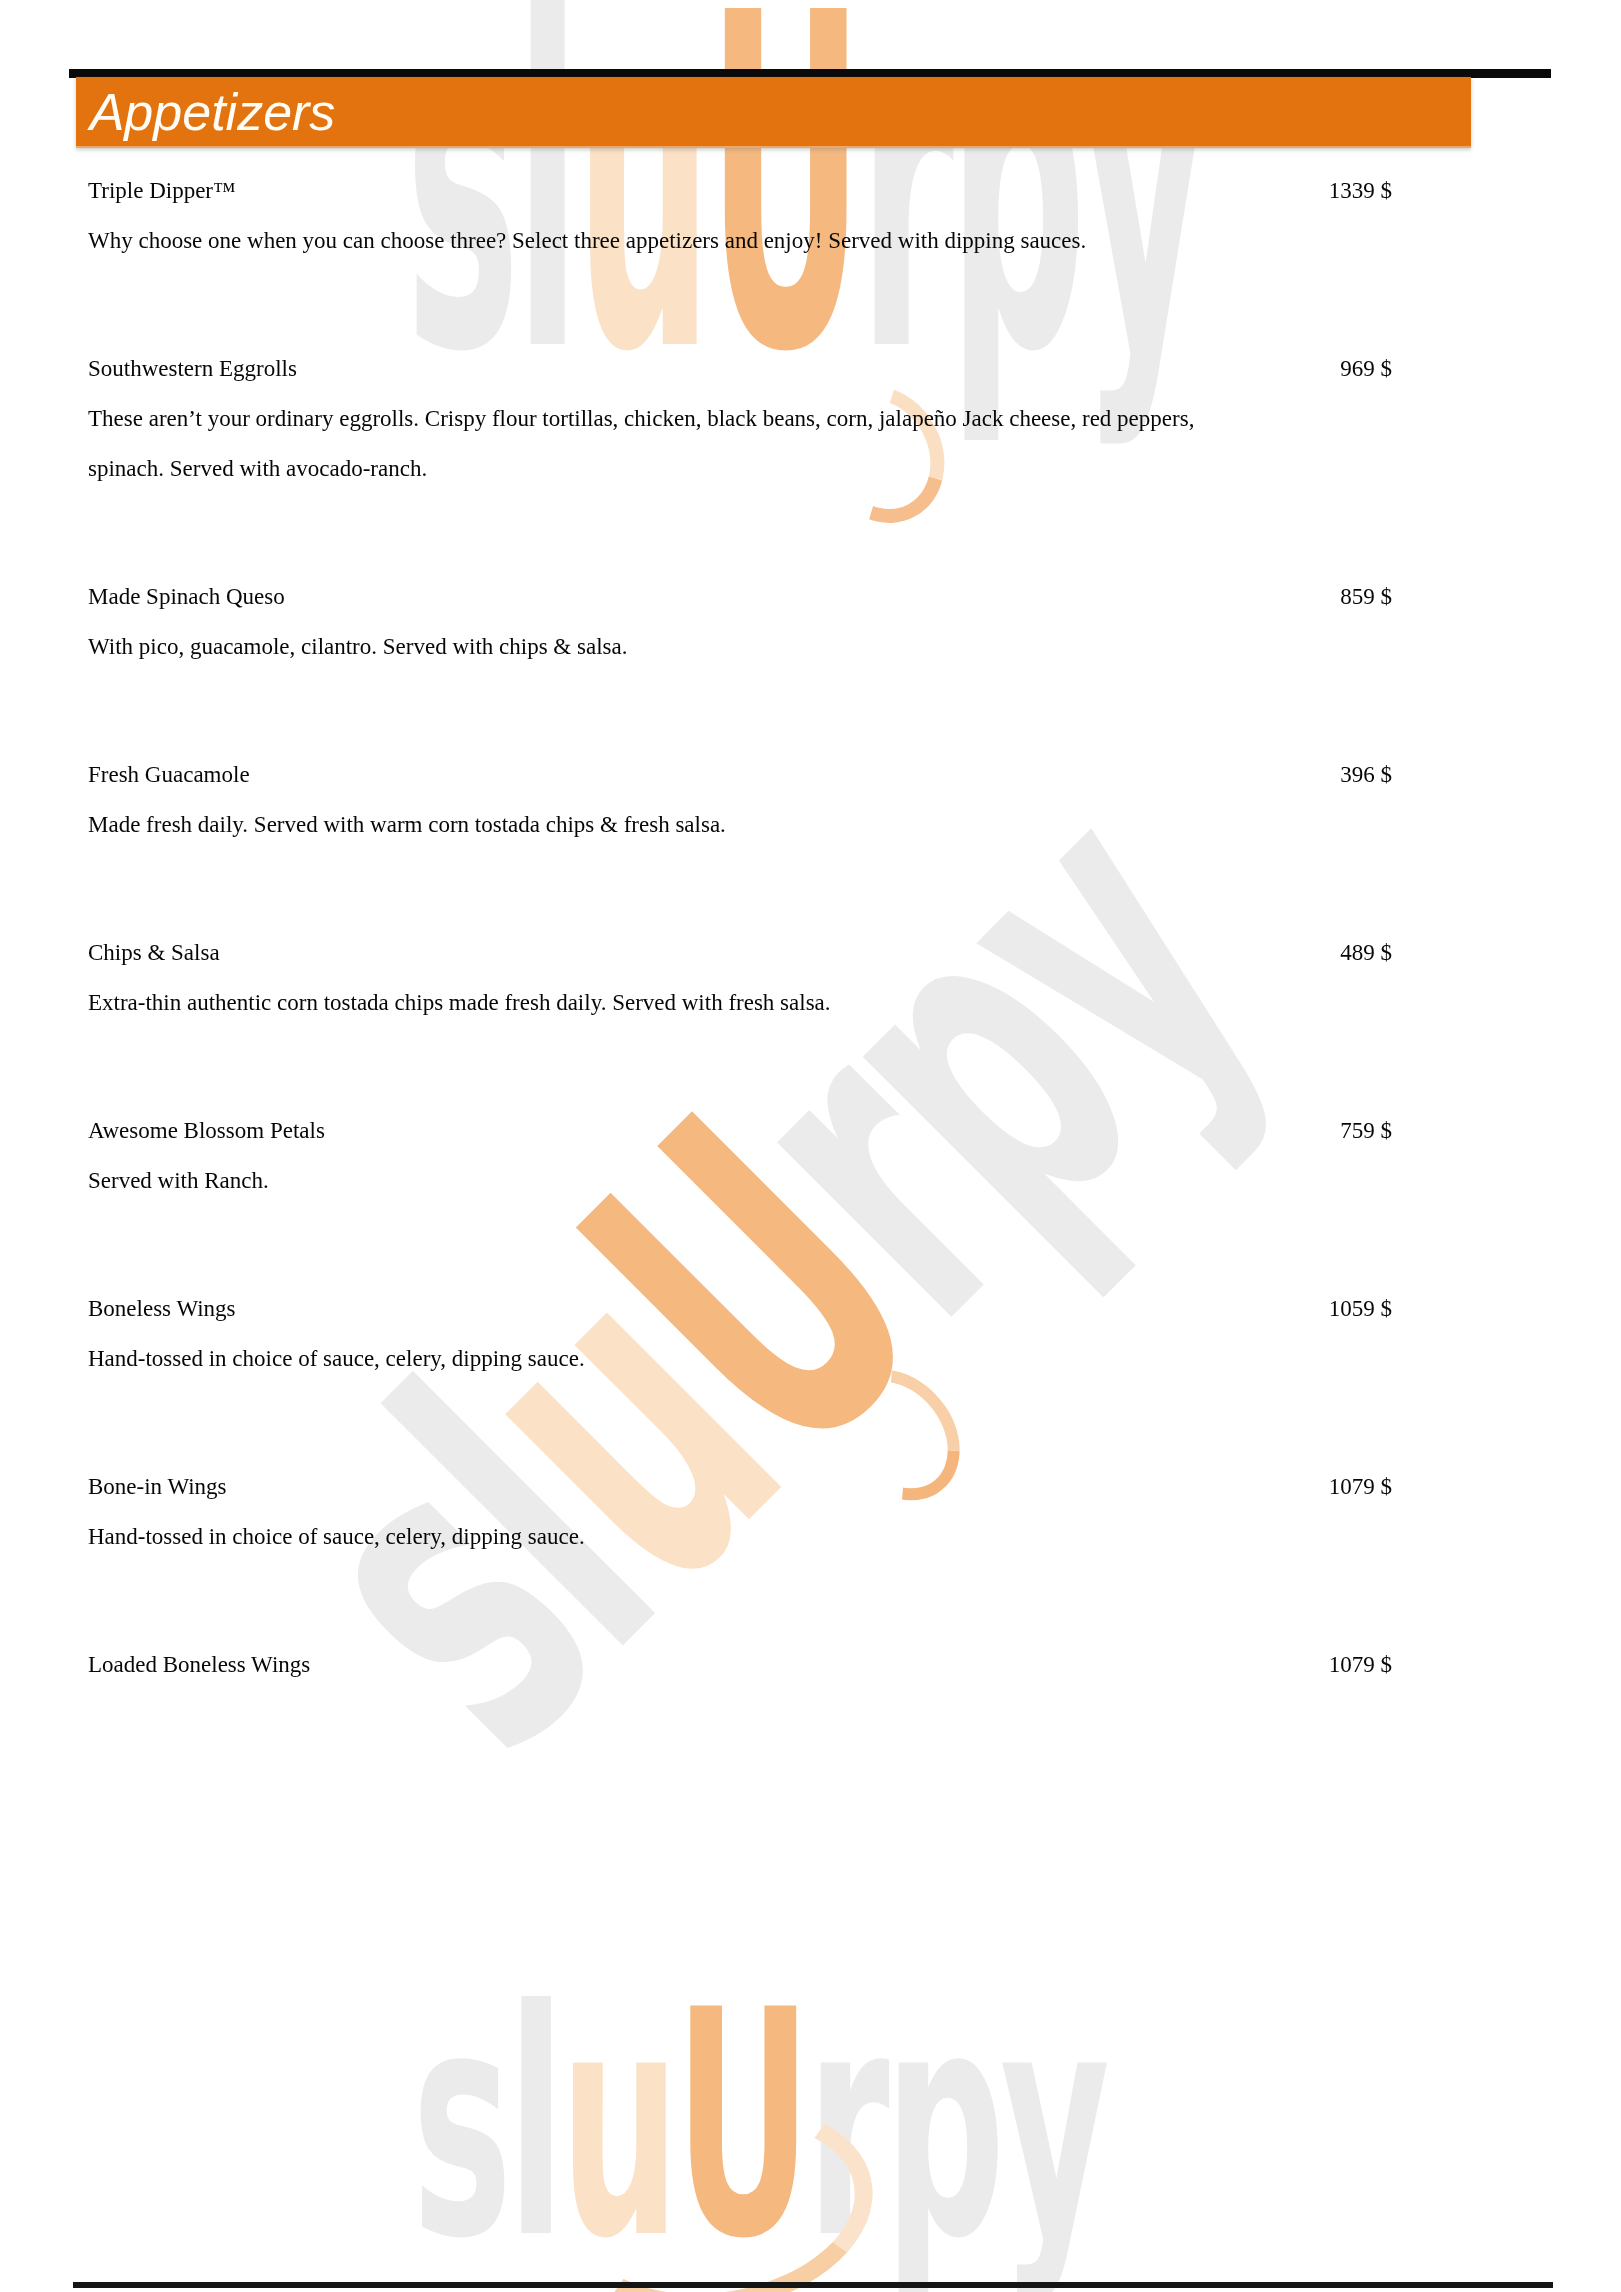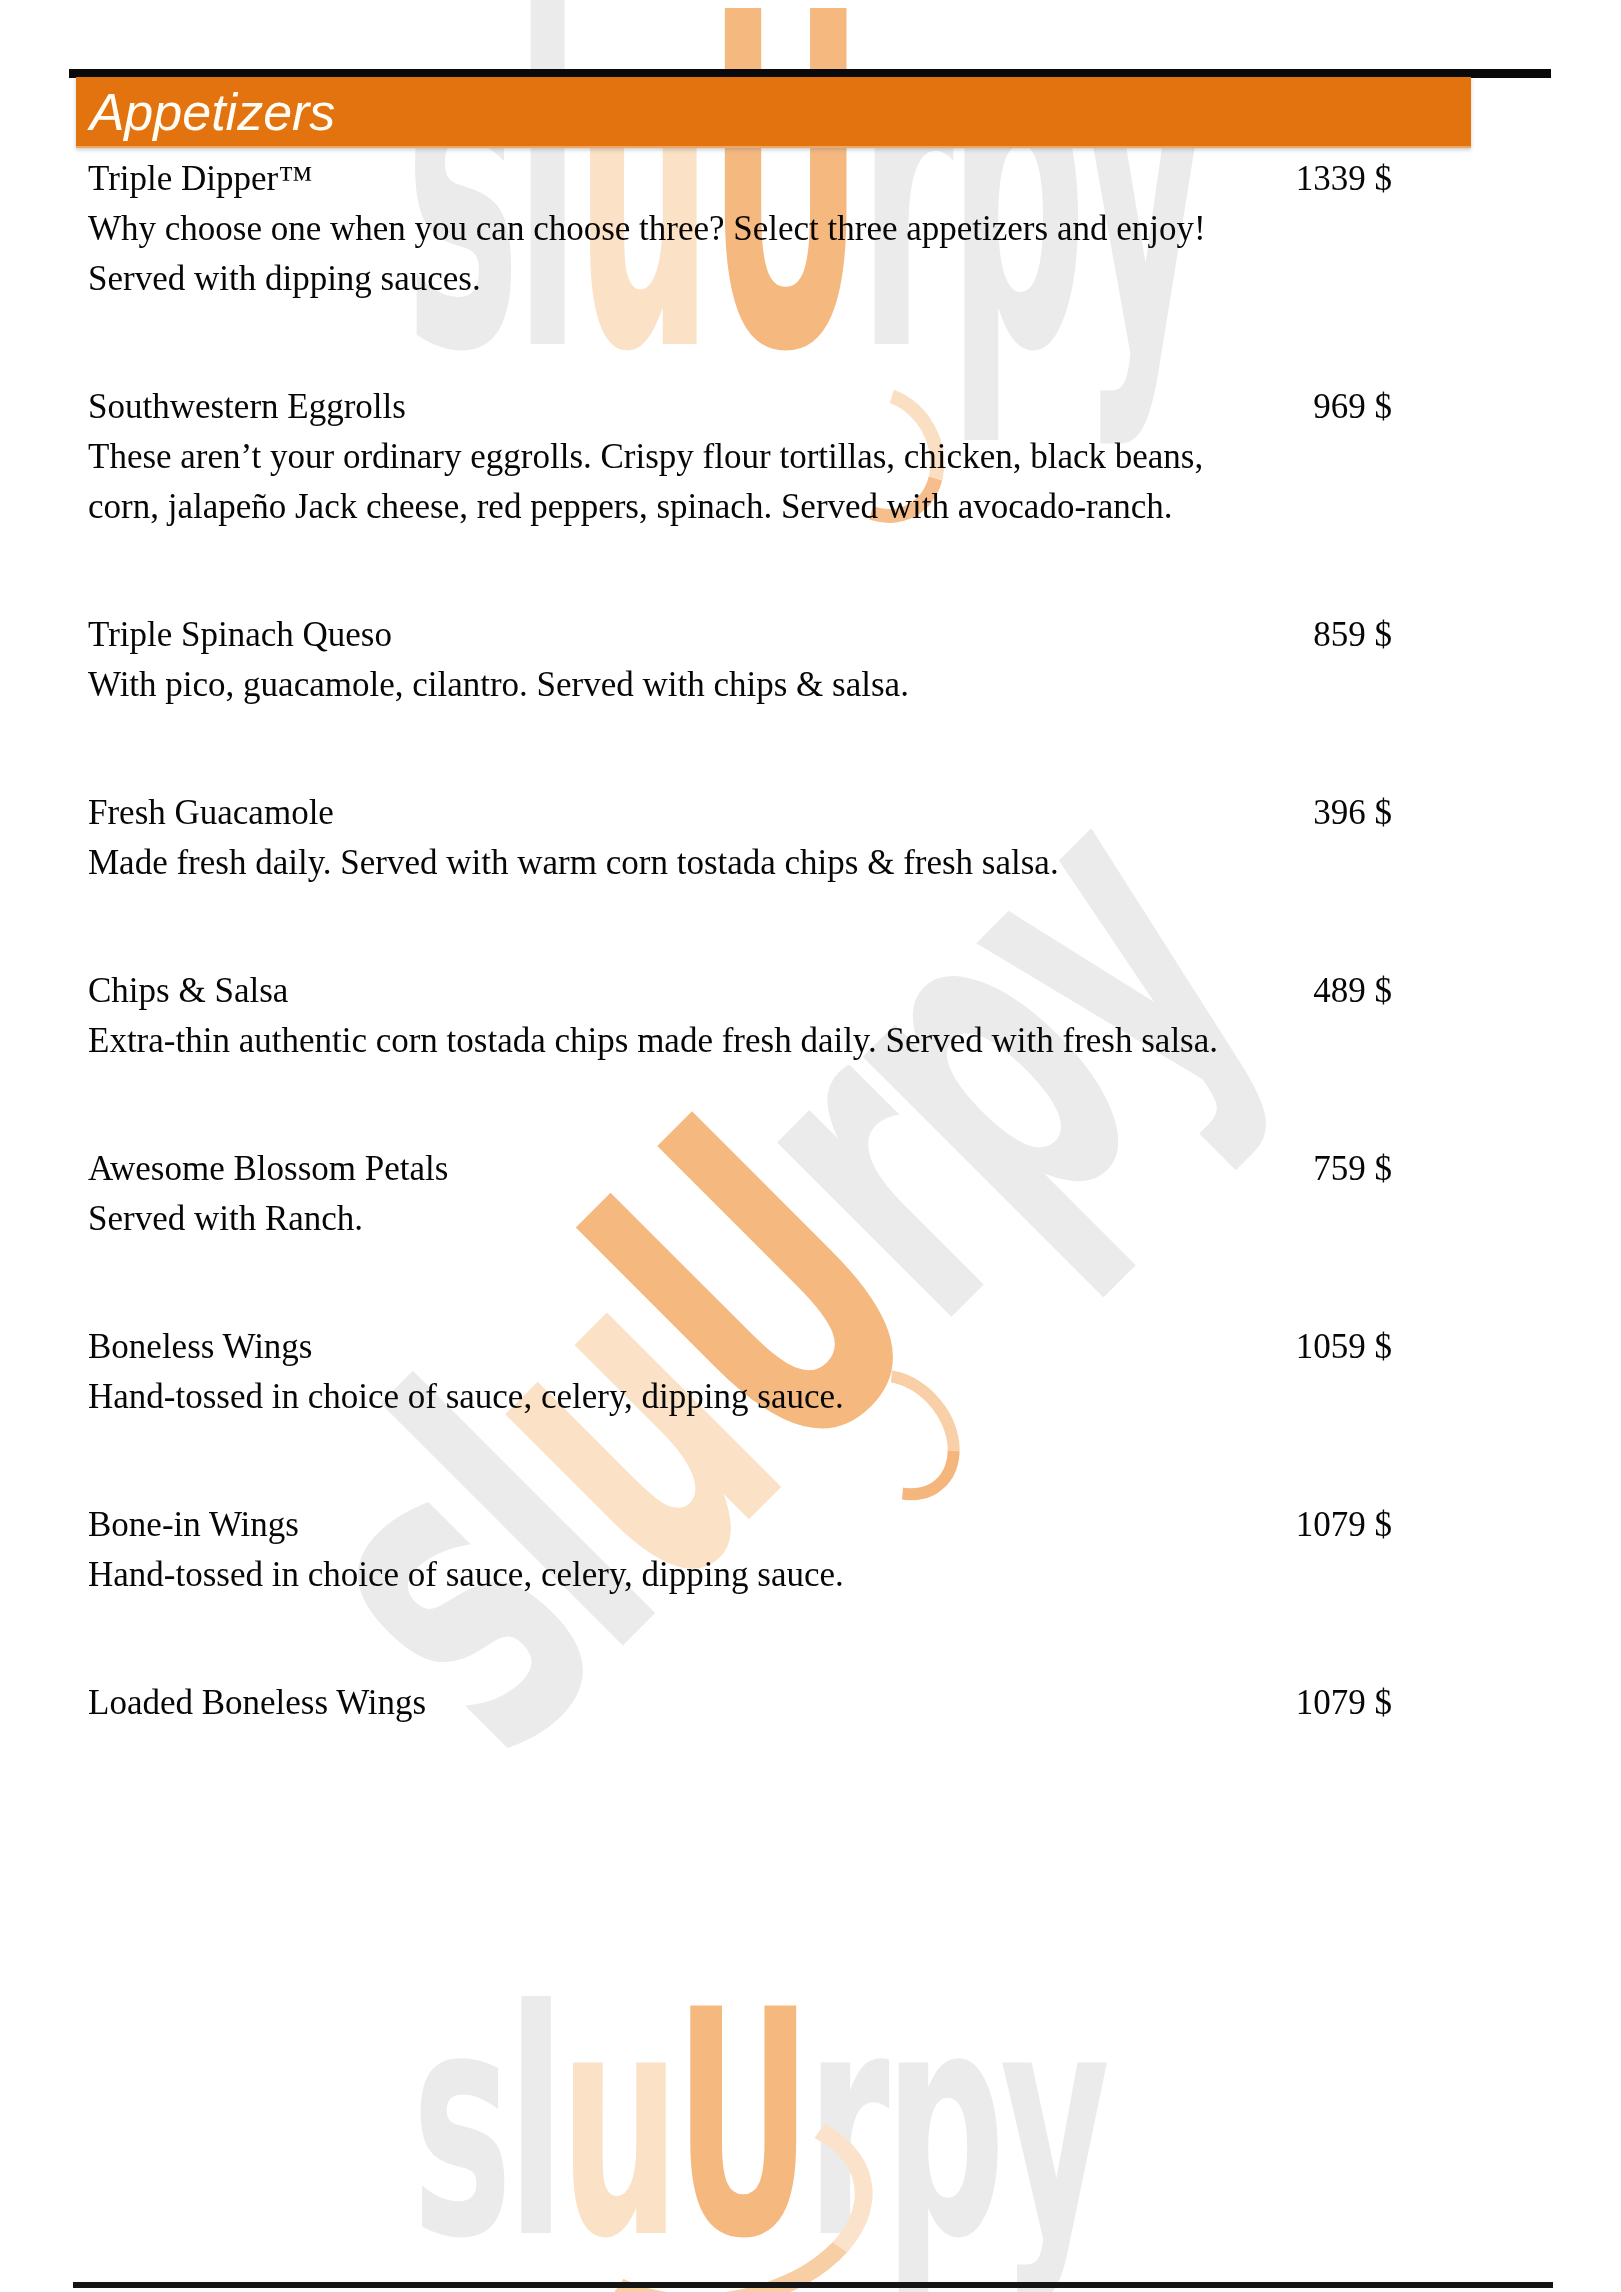--- a/index.html
+++ b/index.html
@@ -55,22 +55,22 @@
   .section-title{
     font-family:"Liberation Sans", sans-serif;
     font-size:52px;line-height:1;
     color:#fffdf6;font-weight:400;
   }
   .bar-bottom{position:absolute;z-index:2;left:73px;top:2282px;width:1480px;height:5.9px;background:#151515;}
 
   
   .menu{
     position:absolute;z-index:2;
-    left:88px;top:154px;width:1304px;
-    font-size:35px;line-height:50px;
+    left:88px;top:166px;width:1304px;
+    font-size:23px;line-height:50px;
   }
   .item{margin-bottom:78px;}
   .item-row{display:flex;justify-content:space-between;align-items:baseline;}
   .item-name{white-space:nowrap;}
   .item-price{white-space:nowrap;}
   .item-desc{max-width:1149px;}
 </style>
 </head>
 <body>
 
@@ -110,21 +110,21 @@
       <div class="item-row">
         <span class="item-name">Southwestern Eggrolls</span>
         <span class="item-price">969 $</span>
       </div>
       <div class="item-desc">These aren’t your ordinary eggrolls. Crispy flour tortillas, chicken, black beans, corn, jalapeño Jack cheese, red peppers, spinach. Served with avocado-ranch.</div>
     </div>
 
 
     <div class="item">
       <div class="item-row">
-        <span class="item-name">Triple Spinach Queso</span>
+        <span class="item-name">Made Spinach Queso</span>
         <span class="item-price">859 $</span>
       </div>
       <div class="item-desc">With pico, guacamole, cilantro. Served with chips &amp; salsa.</div>
     </div>
 
     <div class="item">
       <div class="item-row">
         <span class="item-name">Fresh Guacamole</span>
         <span class="item-price">396 $</span>
       </div>

